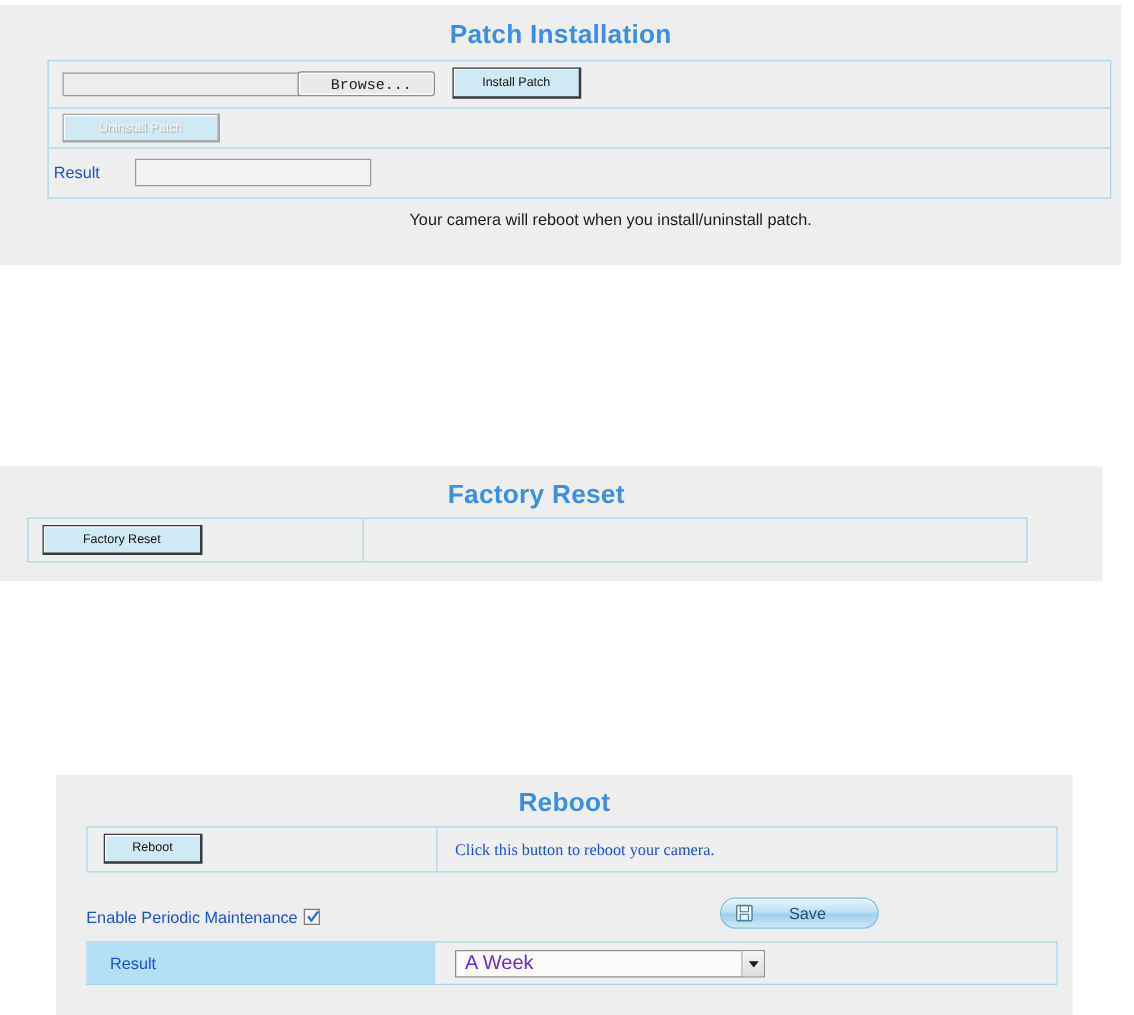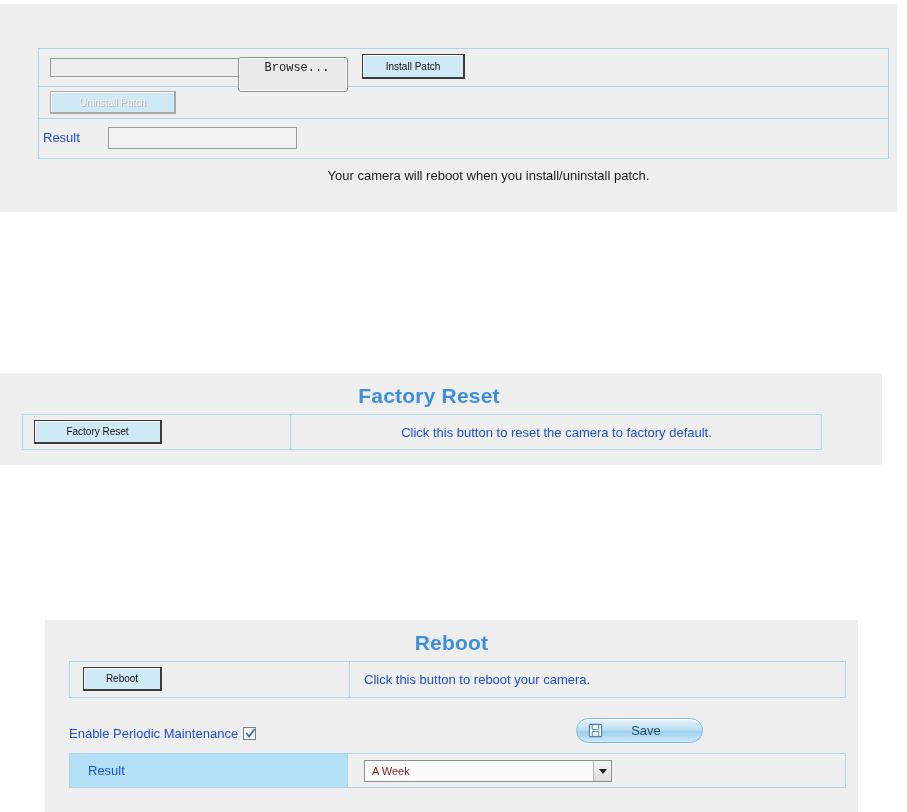--- a/index.html
+++ b/index.html
@@ -129,21 +129,21 @@
   
   .sel{
     position:absolute;
     background:#fbfbfb;
     border:1px solid #8e8e8e;
     box-sizing:border-box;
     display:flex;
     align-items:center;
     cursor:pointer;
   }
-  .sel .sel-val{padding-left:7px;font-size:11px;color:#7f1d1d;flex:1;}
+  .sel .sel-val{padding-left:7px;font-size:16px;color:#6d28d9;flex:1;}
   .sel .sel-arrow{
     width:17px;height:100%;
     background:linear-gradient(to bottom,#f6f6f6,#dcdcdc);
     border-left:1px solid #b4b4b4;
     display:flex;align-items:center;justify-content:center;
     flex:0 0 17px;
   }
   .caret{
     width:0;height:0;
     border-left:4px solid transparent;
@@ -151,26 +151,27 @@
     border-top:5px solid #1b1b1b;
   }
   .desc{font-size:13px;color:#1d4ed8;}
   .note{font-size:13px;color:#1a1a1a;}
 </style>
 </head>
 <body>
 
 <div class="section" style="left:0;top:4px;width:897px;height:208px;">
 
+  <div class="sect-title" style="position:absolute;left:0;top:13px;width:897px;">Patch Installation</div>
 
   <div class="panel" style="left:38px;top:44px;width:851px;height:111px;">
 
     <div class="panel-row" style="height:38px;position:relative;">
       <div class="txtbox" style="position:absolute;left:11px;top:9px;width:190px;" title=""></div>
-      <div class="btn-browse" style="position:absolute;left:199px;top:8px;width:110px;height:35px;line-height:16px;text-align:center;padding-left:16px;">Browse...</div>
+      <div class="btn-browse" style="position:absolute;left:199px;top:8px;width:110px;height:20px;line-height:16px;text-align:center;padding-left:16px;">Browse...</div>
       <div class="btn3d" style="position:absolute;left:323px;top:5px;width:103px;height:25px;line-height:17px;">Install Patch</div>
     </div>
 
     <div class="panel-row" style="height:32px;position:relative;">
       <div class="btn3d disabled" style="position:absolute;left:11px;top:4px;width:126px;height:23px;line-height:15px;">Uninstall Patch</div>
     </div>
 
     <div class="panel-row" style="height:39px;position:relative;">
       <div class="desc" style="position:absolute;left:4px;top:11px;">Result</div>
       <div class="txtbox" style="position:absolute;left:69px;top:8px;width:189px;height:22px;background:#f2f2f2;" title=""></div>
@@ -180,32 +181,31 @@
   <div class="note" style="position:absolute;left:0;top:164px;width:897px;text-align:center;margin-left:40px;">Your camera will reboot when you install/uninstall patch.</div>
 </div>
 
 <div class="section" style="left:0;top:373px;width:858px;height:92px;padding-left:24px;">
 
   <div class="sect-title" style="position:absolute;left:0;top:12px;width:858px;">Factory Reset</div>
 
   <div class="panel" style="left:22px;top:41px;width:800px;height:36px;">
     <div style="position:absolute;left:267px;top:0;width:1px;height:100%;background:#a9d6e8;"></div>
     <div class="btn3d" style="position:absolute;left:11px;top:5px;width:128px;height:24px;line-height:16px;">Factory Reset</div>
-    <div class="desc" style="position:absolute;left:267px;top:0;width:533px;height:100%;display:flex;align-items:center;justify-content:center;">Click this button to reset the camera to factory default.</div>
   </div>
 </div>
 
 <div class="section" style="left:45px;top:620px;width:813px;height:212px;">
 
   <div class="sect-title" style="position:absolute;left:0;top:12px;width:813px;">Reboot</div>
 
   <div class="panel" style="left:24px;top:41px;width:777px;height:37px;">
     <div style="position:absolute;left:279px;top:0;width:1px;height:100%;background:#a9d6e8;"></div>
     <div class="btn3d" style="position:absolute;left:13px;top:5px;width:79px;height:24px;line-height:16px;">Reboot</div>
-    <div class="desc" style="position:absolute;left:294px;top:0;height:100%;display:flex;align-items:center;">Click this button to reboot your camera.</div>
+    <div class="desc" style="position:absolute;left:294px;top:0;height:100%;display:flex;align-items:center;font-family:Liberation Serif, serif;">Click this button to reboot your camera.</div>
   </div>
 
   <div style="position:absolute;left:24px;top:103px;width:777px;height:24px;">
     <span class="desc" style="position:absolute;left:0;top:3px;">Enable Periodic Maintenance</span>
     <span class="cbx" style="position:absolute;left:174px;top:4px;">
       <svg width="11" height="11" viewBox="0 0 11 11">
         <path d="M1.5 5 L4 8.5 L9.5 1.2" stroke="#2f6fb5" stroke-width="1.8" fill="none"></path>
       </svg>
     </span>
   </div>

